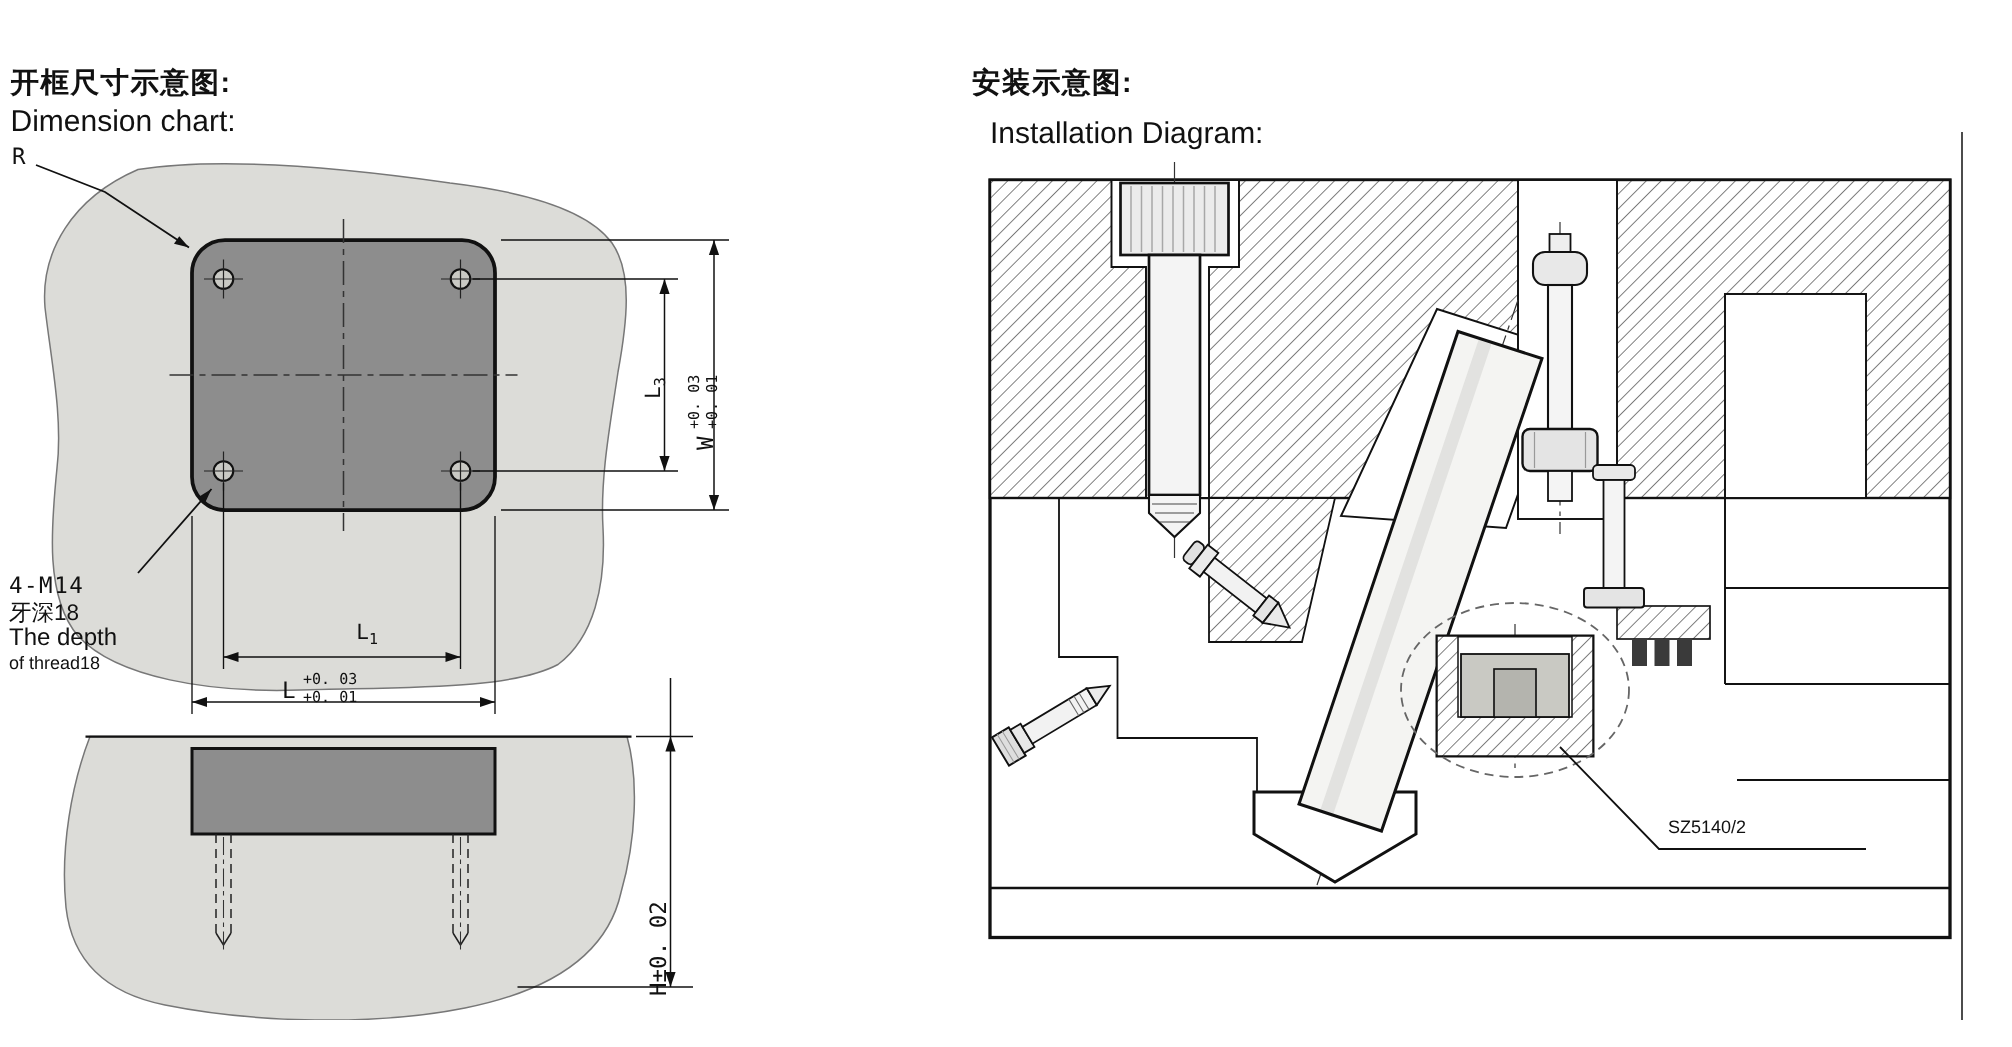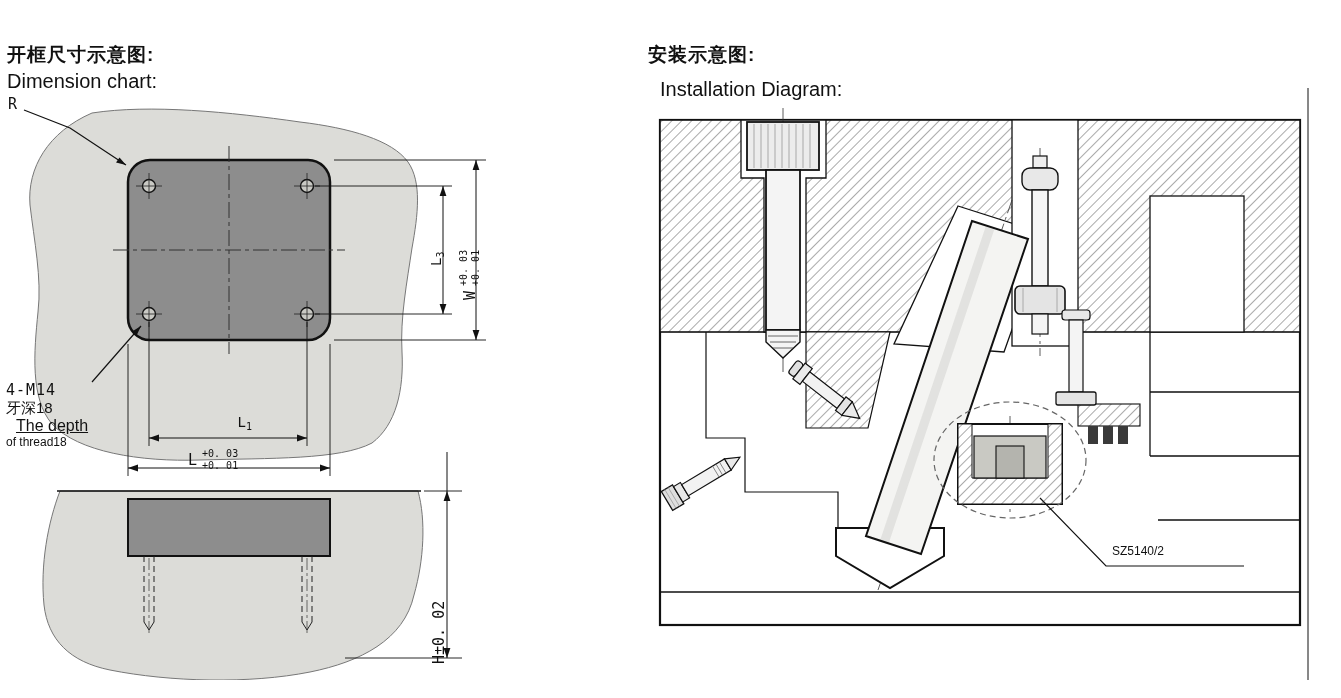--- a/index.html
+++ b/index.html
@@ -204,21 +204,21 @@
     </g>
   </g>
 </svg>
 
   <div class="txt title-zh" style="left:7px;top:42px;">开框尺寸示意图:</div>
   <div class="txt title-en" style="left:7px;top:70px;">Dimension chart:</div>
   <div class="txt mono dim" style="left:8px;top:95px;font-size:15px;">R</div>
 
   <div class="txt mono note" style="left:6px;top:381px;letter-spacing:1px;">4-M14</div>
   <div class="txt note" style="left:6px;top:399px;">牙深18</div>
-  <div class="txt" style="left:16px;top:417px;font-size:16px;text-decoration:underline;">The depth</div>
+  <div class="txt" style="left:6px;top:417px;font-size:16px;">The depth</div>
   <div class="txt" style="left:6px;top:435px;font-size:12px;">of thread18</div>
 
   <div class="txt mono dim" style="left:204px;top:414px;width:48px;text-align:right;">
     <span>L</span><span class="sub">1</span>
   </div>
 
   <div class="txt dimflex" style="left:188px;top:448px;">
     <span class="mono" style="font-size:15px;">L</span>
     <span class="tolstack">
       <span>+0. 03</span>

